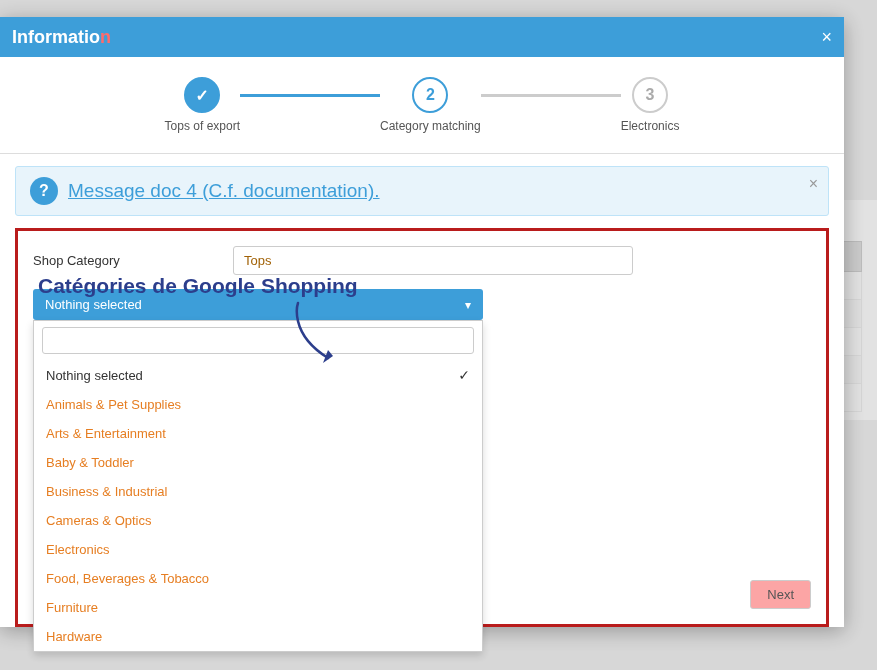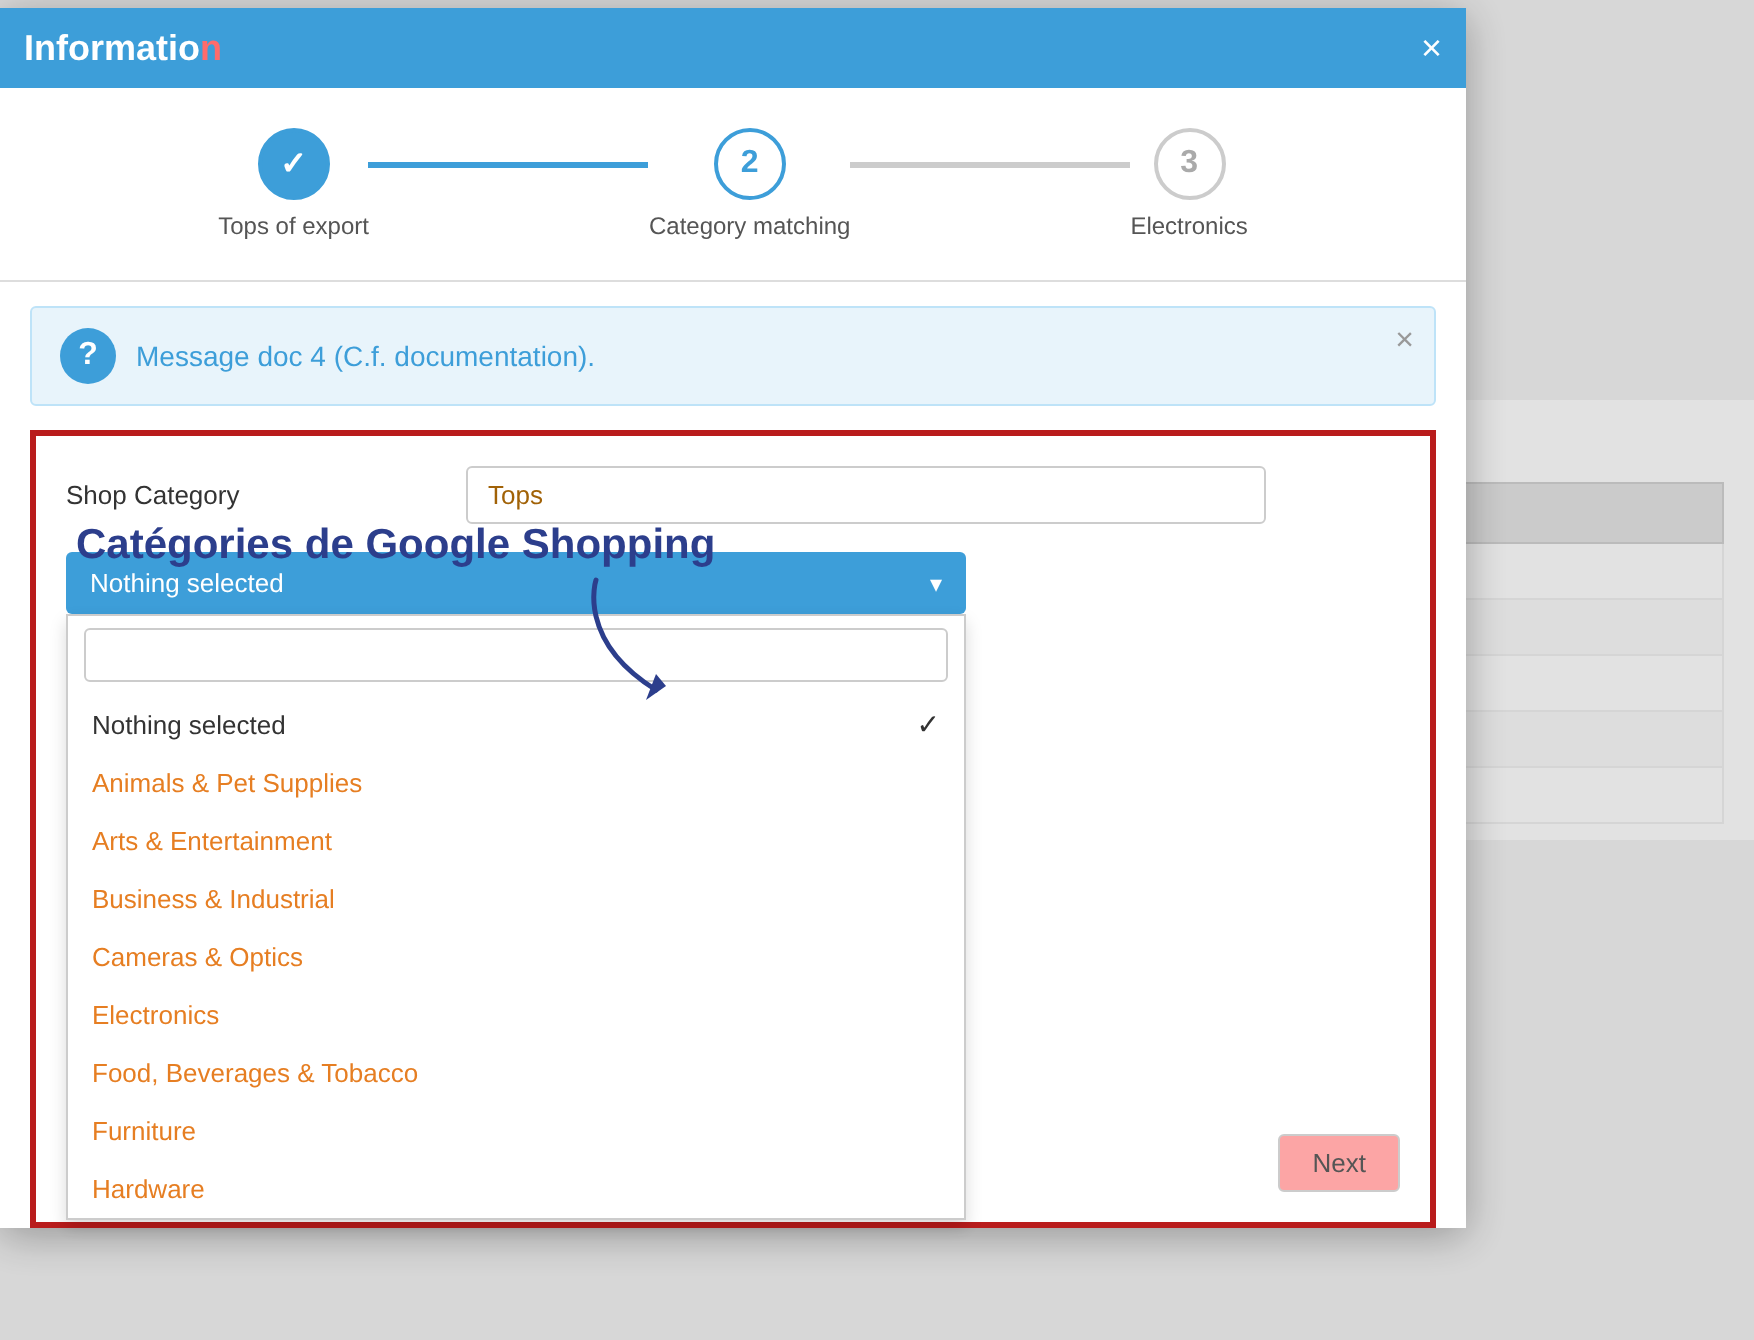--- a/index.html
+++ b/index.html
@@ -105,21 +105,21 @@
       border-radius: 50%;
       color: white;
       display: flex;
       align-items: center;
       justify-content: center;
       font-weight: bold;
       font-size: 16px;
       flex-shrink: 0;
       margin-right: 10px;
     }
-    .info-text { color: #3d9ed9; font-size: 14px; }
+    .info-text { color: #3d9ed9; font-size: 19px; text-decoration: underline; }
     .info-close {
       position: absolute;
       right: 10px;
       top: 8px;
       color: #999;
       cursor: pointer;
       font-size: 16px;
       background: none;
       border: none;
     }
@@ -273,22 +273,22 @@
 
     
     .modal-overlay {
       position: fixed;
       top: 0; left: 0; right: 0; bottom: 0;
       background: rgba(0,0,0,0.1);
       z-index: 50;
     }
     .modal {
       position: fixed;
-      top: 4px; left: 0;
-      width: 733px;
+      top: 17px; left: 0;
+      width: 844px;
       background: white;
       z-index: 100;
       box-shadow: 0 4px 20px rgba(0,0,0,0.3);
     }
   </style>
 </head>
 <body>
 
 <div style="background:#f0f0f0; min-height:670px;">
   <div class="bg-table-area" style="margin-top:200px; padding-top:10px;">
@@ -413,20 +413,23 @@
                 <span>Nothing selected</span>
                 <span class="check">✓</span>
               </div>
               <div class="dropdown-item">
                 <span>Animals &amp; Pet Supplies</span>
               </div>
               <div class="dropdown-item">
                 <span>Arts &amp; Entertainment</span>
               </div>
               <div class="dropdown-item">
+                <span>Baby &amp; Toddler</span>
+              </div>
+              <div class="dropdown-item">
                 <span>Business &amp; Industrial</span>
               </div>
               <div class="dropdown-item">
                 <span>Cameras &amp; Optics</span>
               </div>
               <div class="dropdown-item">
                 <span>Electronics</span>
               </div>
               <div class="dropdown-item">
                 <span>Food, Beverages &amp; Tobacco</span>

